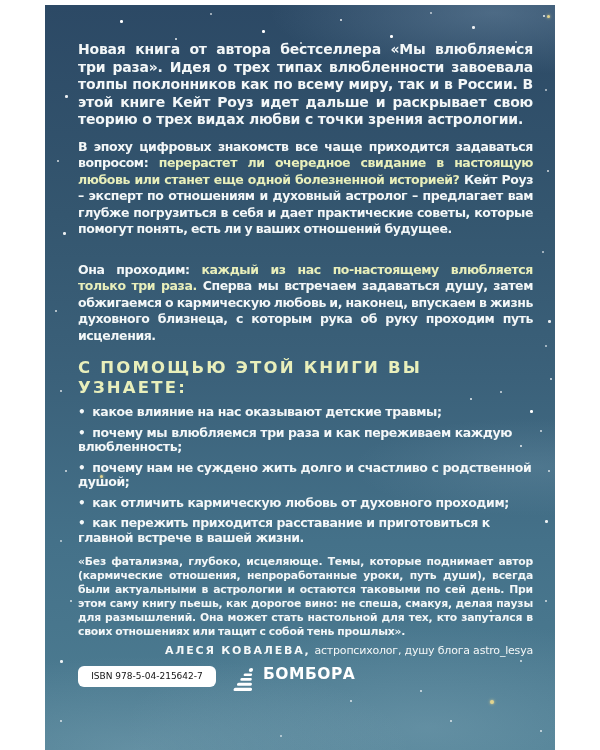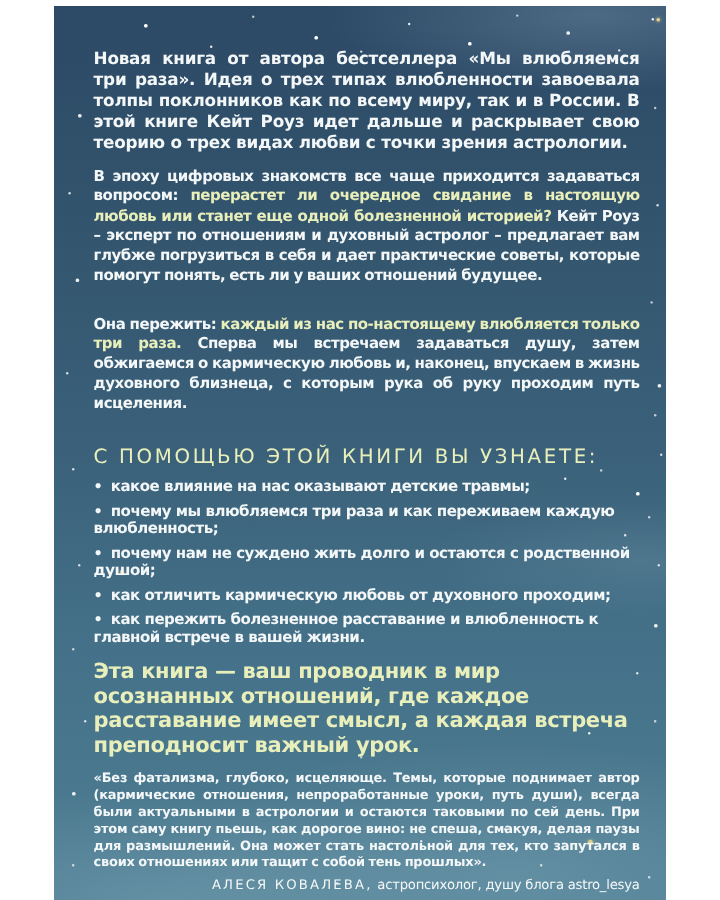--- a/index.html
+++ b/index.html
@@ -25,42 +25,42 @@
   }
   .para{
     margin:0 0 10px 0;color:#f3f7f8;font-weight:bold;text-align:justify;
   }
   .p1{font-size:14px;line-height:17.5px;margin-bottom:10px;letter-spacing:-0.2px;}
   .p2,.p3{font-size:12.5px;line-height:16.5px;letter-spacing:-0.4px;word-spacing:-0.5px;}
   .p2{margin-bottom:24px;}
   .p3{margin-bottom:0;}
   .accent{color:#e9efbb;}
   .heading{
-    margin:27px 0 7px 0;color:#e9efbb;font-size:16.5px;font-weight:normal;
+    margin:14px 0 7px 0;color:#e9efbb;font-size:16.5px;font-weight:bold;
     letter-spacing:2.2px;line-height:20px;
   }
   .bullets{margin:0;}
   .bullet-item{
     margin:0 0 6px 0;color:#f3f7f8;font-weight:bold;font-size:12.5px;
     line-height:14.5px;letter-spacing:-0.4px;
   }
   .bullet-dot{display:inline-block;margin-right:7px;font-size:12px;}
   .highlight{
     margin:12px 0 5px 0;color:#e9efbb;font-weight:bold;font-size:17.5px;
     line-height:20.5px;letter-spacing:-0.3px;max-width:465px;
   }
   .quote{
     margin:10px 0 0 0;color:#f3f7f8;font-weight:bold;font-size:10.8px;
     line-height:14px;letter-spacing:-0.2px;text-align:justify;word-spacing:-0.5px;
   }
   .attribution{
     margin:5px 0 0 0;color:#f5f8f8;font-size:11px;text-align:right;
     letter-spacing:-0.2px;
   }
-  .rev-name{font-weight:normal;letter-spacing:1.8px;margin-right:4px;}
+  .rev-name{font-weight:bold;letter-spacing:1.8px;margin-right:4px;}
   .footer{display:flex;margin-top:9px;align-items:flex-start;}
   .barcode-box{
     background:#ffffff;border-radius:6px;width:138px;box-sizing:border-box;
     padding:5px 8px 4px 8px;text-align:center;flex:none;
   }
   .isbn{color:#111;font-size:9px;letter-spacing:0px;white-space:nowrap;margin-bottom:2px;}
   .publisher{margin-left:16px;flex:1;min-width:0;}
   .pub-head{display:flex;align-items:flex-start;}
   .pub-logo{flex:none;margin-right:7px;margin-top:1px;}
   .pub-name{color:#fff;font-weight:bold;font-size:15.5px;letter-spacing:0.5px;line-height:16px;}
@@ -120,33 +120,32 @@
         <div class="star" style="left: 502px; top: 10px; width: 3px; height: 3px; background: rgb(234, 217, 142); box-shadow: rgb(234, 217, 142) 0px 0px 3px; opacity: 0.95;"></div>
         <div class="star" style="left: 55px; top: 470px; width: 3px; height: 3px; background: rgb(234, 217, 142); box-shadow: rgb(234, 217, 142) 0px 0px 3px; opacity: 0.95;"></div>
       </div>
 
     <div class="content">
 
       <p class="para p1"><span>Новая книга от автора бестселлера «Мы влюбляемся три раза». Идея о трех типах влюбленности завоевала толпы поклонников как по всему миру, так и в России. В этой книге Кейт Роуз идет дальше и раскрывает свою теорию о трех видах любви с точки зрения астрологии.</span></p>
 
       <p class="para p2"><span>В эпоху цифровых знакомств все чаще приходится задаваться вопросом: </span><span class="accent">перерастет ли очередное свидание в настоящую любовь или станет еще одной болезненной историей?</span><span> Кейт Роуз – эксперт по отношениям и духовный астролог – предлагает вам глубже погрузиться в себя и дает практические советы, которые помогут понять, есть ли у ваших отношений будущее.</span></p>
 
-      <p class="para p3"><span>Она пережить: </span><span class="accent">каждый из нас по-настоящему влюбляется только три раза.</span><span> Сперва мы встречаем задаваться душу, затем обжигаемся о кармическую любовь и, наконец, впускаем в жизнь духовного близнеца, с которым рука об руку проходим путь исцеления.</span></p>
+      <p class="para p3"><span>Она проходим: </span><span class="accent">каждый из нас по-настоящему влюбляется только три раза.</span><span> Сперва мы встречаем задаваться душу, затем обжигаемся о кармическую любовь и, наконец, впускаем в жизнь духовного близнеца, с которым рука об руку проходим путь исцеления.</span></p>
 
       <h2 class="heading">С ПОМОЩЬЮ ЭТОЙ КНИГИ ВЫ УЗНАЕТЕ:</h2>
 
       <div class="bullets">
         <p class="bullet-item"><span class="bullet-dot">•</span><span>какое влияние на нас оказывают детские травмы;</span></p>
         <p class="bullet-item"><span class="bullet-dot">•</span><span>почему мы влюбляемся три раза и как переживаем каждую влюбленность;</span></p>
-        <p class="bullet-item"><span class="bullet-dot">•</span><span>почему нам не суждено жить долго и остаются с родственной душой;</span></p>
+        <p class="bullet-item"><span class="bullet-dot">•</span><span>почему нам не суждено жить долго и счастливо с родственной душой;</span></p>
         <p class="bullet-item"><span class="bullet-dot">•</span><span>как отличить кармическую любовь от духовного проходим;</span></p>
-        <p class="bullet-item"><span class="bullet-dot">•</span><span>как пережить болезненное расставание и влюбленность к главной встрече в вашей жизни.</span></p>
+        <p class="bullet-item"><span class="bullet-dot">•</span><span>как пережить приходится расставание и приготовиться к главной встрече в вашей жизни.</span></p>
       </div>
 
-      <p class="highlight">Эта книга — ваш проводник в мир осознанных отношений, где каждое расставание имеет смысл, а каждая встреча преподносит важный урок.</p>
 
       <p class="quote">«Без фатализма, глубоко, исцеляюще. Темы, которые поднимает автор (кармические отношения, непроработанные уроки, путь души), всегда были актуальными в астрологии и остаются таковыми по сей день. При этом саму книгу пьешь, как дорогое вино: не спеша, смакуя, делая паузы для размышлений. Она может стать настольной для тех, кто запутался в своих отношениях или тащит с собой тень прошлых».</p>
 
       <p class="attribution"><span class="rev-name">АЛЕСЯ КОВАЛЕВА,</span><span>астропсихолог, душу блога astro_lesya</span></p>
 
       <div class="footer">
         <div class="barcode-box">
           <div class="isbn">ISBN 978-5-04-215642-7</div>
 
         </div>

